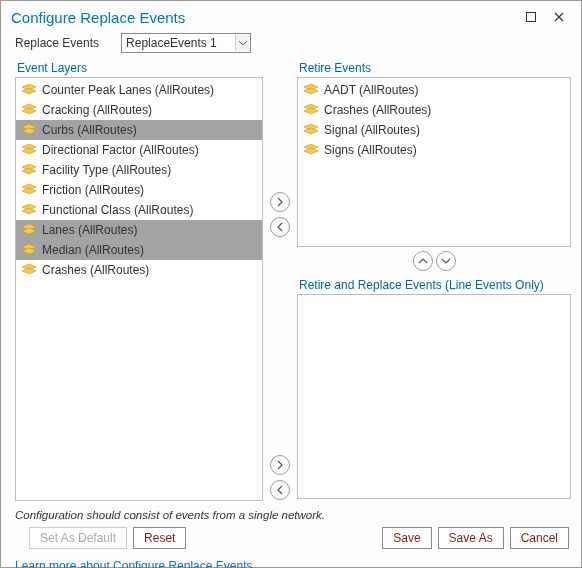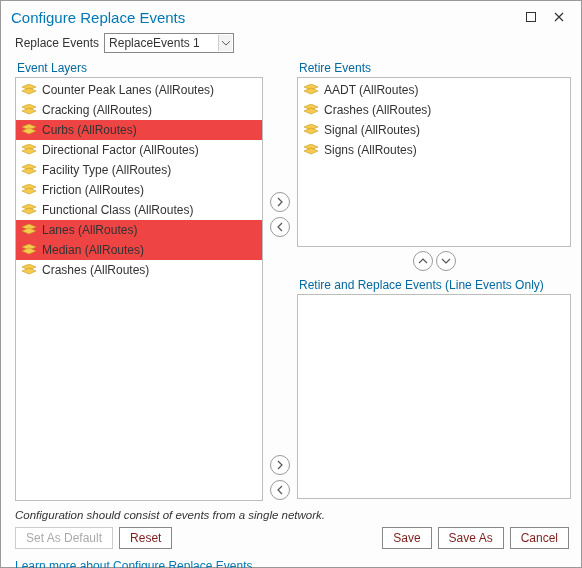--- a/index.html
+++ b/index.html
@@ -12,21 +12,21 @@
   }
   .titlebar {
     display: flex; align-items: center;
     padding: 6px 8px 2px 10px;
     font-size: 15px; color: #0078b4; font-weight: 400;
   }
   .titlebar-title { flex: 1; }
   .titlebar-btn { width: 28px; height: 20px; display:flex; align-items:center; justify-content:center; color:#333; }
   .titlebar-btn svg { width:10px; height:10px; }
   .toprow {
-    display:flex; align-items:center; gap:5px;
+    display:flex; align-items:center; gap:22px;
     padding: 4px 10px 6px 14px;
     font-size: 12px; color:#333;
   }
   .select-wrap {
     position: relative; width: 130px;
   }
   .select {
     width: 100%; height: 20px;
     border: 1px solid #888;
     background: #fff;
@@ -58,21 +58,21 @@
   }
   .listbox.left { flex:1; min-height: 400px; }
   .listbox.retire { height: 170px; text-align: right; }
   .listbox.retrep { flex:1; margin-bottom:2px; }
   .li {
     display:flex; align-items:center; gap:6px;
     padding: 1px 6px; height:20px;
     font-size: 12px; color:#333;
     cursor:default;
   }
-  .li.selected { background: #ef4444; }
+  .li.selected { background: #a3a3a3; }
   .ev-icon {
     width:14px; height:12px;
     display:inline-flex; align-items:center; justify-content:center;
   }
   .transfer-btn {
     width:20px; height:20px;
     border: 1px solid #999;
     border-radius: 10px;
     display:flex; align-items:center; justify-content:center;
     background:#fff; color:#555;
@@ -82,20 +82,21 @@
   .mid-group1 { margin-top: 132px; display:flex; flex-direction:column; gap:3px; }
   .mid-group2 { margin-top: 216px; display:flex; flex-direction:column; gap:3px; }
   .vert-btns { display:flex; gap:3px; justify-content:center; margin:3px 0 4px 0; }
   .hint {
     font-size: 11.5px; font-style: italic; color:#333;
     padding: 8px 14px 6px 14px;
   }
   .footer {
     display:flex; align-items:center; gap:6px;
     padding: 0 12px 6px 14px;
+    margin-left: 14px;
   }
   .btn {
     height: 22px; padding: 0 10px;
     border: 1px solid #888;
     background:#fff; font-size:12px; color:#7f1d1d;
     display:inline-flex; align-items:center; justify-content:center;
   }
   .btn.disabled { color:#aaa; border-color:#ccc; }
   .spacer { flex:1; }
   .link {

